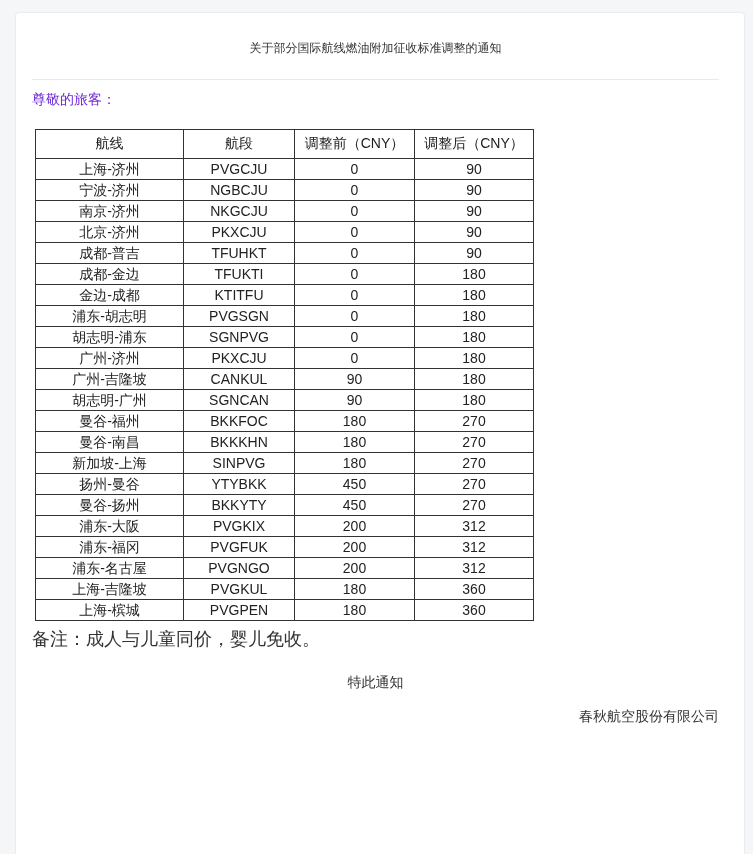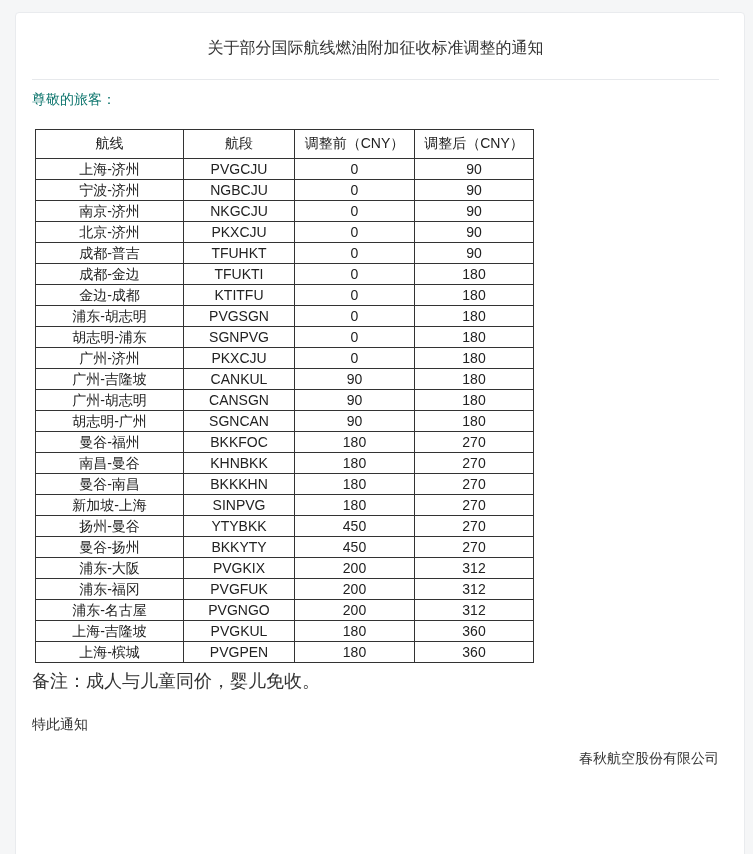--- a/index.html
+++ b/index.html
@@ -14,35 +14,35 @@
     position: absolute;
     left: 15px; top: 12px;
     width: 730px; height: 900px;
     background: #ffffff;
     border: 1px solid #e9ebee;
     border-radius: 4px;
     padding: 25px 25px 0 16px;
   }
   .title {
     margin: 0;
-    font-size: 16px;
+    font-size: 12px;
     font-weight: 400;
     color: #333333;
     text-align: center;
     line-height: 20px;
   }
   .divider {
     border: none;
     border-top: 1px solid #e7e9ec;
     margin: 21px 0 0 0;
   }
   .greeting, .body-text {
     margin: 0;
     font-size: 14px;
-    color: #0f766e;
+    color: #6d28d9;
     line-height: 22px;
   }
   .greeting { margin-top: 8px; }
   table.surcharge {
     border-collapse: collapse;
     table-layout: fixed;
     margin: 19px 0 0 3px;
   }
   table.surcharge th, table.surcharge td {
     border: 1px solid #333333;
@@ -66,20 +66,21 @@
     margin: 7px 0 0 0;
     font-size: 18px;
     color: #333333;
     line-height: 22px;
   }
   .closing {
     margin: 21px 0 0 0;
     font-size: 14px;
     color: #333333;
     line-height: 22px;
+    text-align: center;
   }
   .signature {
     margin-top: 13px;
     text-align: right;
     font-size: 14px;
     color: #333333;
     line-height: 21px;
   }
   .signature p { margin: 0; }
 </style>
@@ -167,40 +168,28 @@
           <td>0</td>
           <td>180</td>
         </tr>
         <tr>
           <td>广州-吉隆坡</td>
           <td>CANKUL</td>
           <td>90</td>
           <td>180</td>
         </tr>
         <tr>
-          <td>广州-胡志明</td>
-          <td>CANSGN</td>
-          <td>90</td>
-          <td>180</td>
-        </tr>
-        <tr>
           <td>胡志明-广州</td>
           <td>SGNCAN</td>
           <td>90</td>
           <td>180</td>
         </tr>
         <tr>
           <td>曼谷-福州</td>
           <td>BKKFOC</td>
-          <td>180</td>
-          <td>270</td>
-        </tr>
-        <tr>
-          <td>南昌-曼谷</td>
-          <td>KHNBKK</td>
           <td>180</td>
           <td>270</td>
         </tr>
         <tr>
           <td>曼谷-南昌</td>
           <td>BKKKHN</td>
           <td>180</td>
           <td>270</td>
         </tr>
         <tr>

